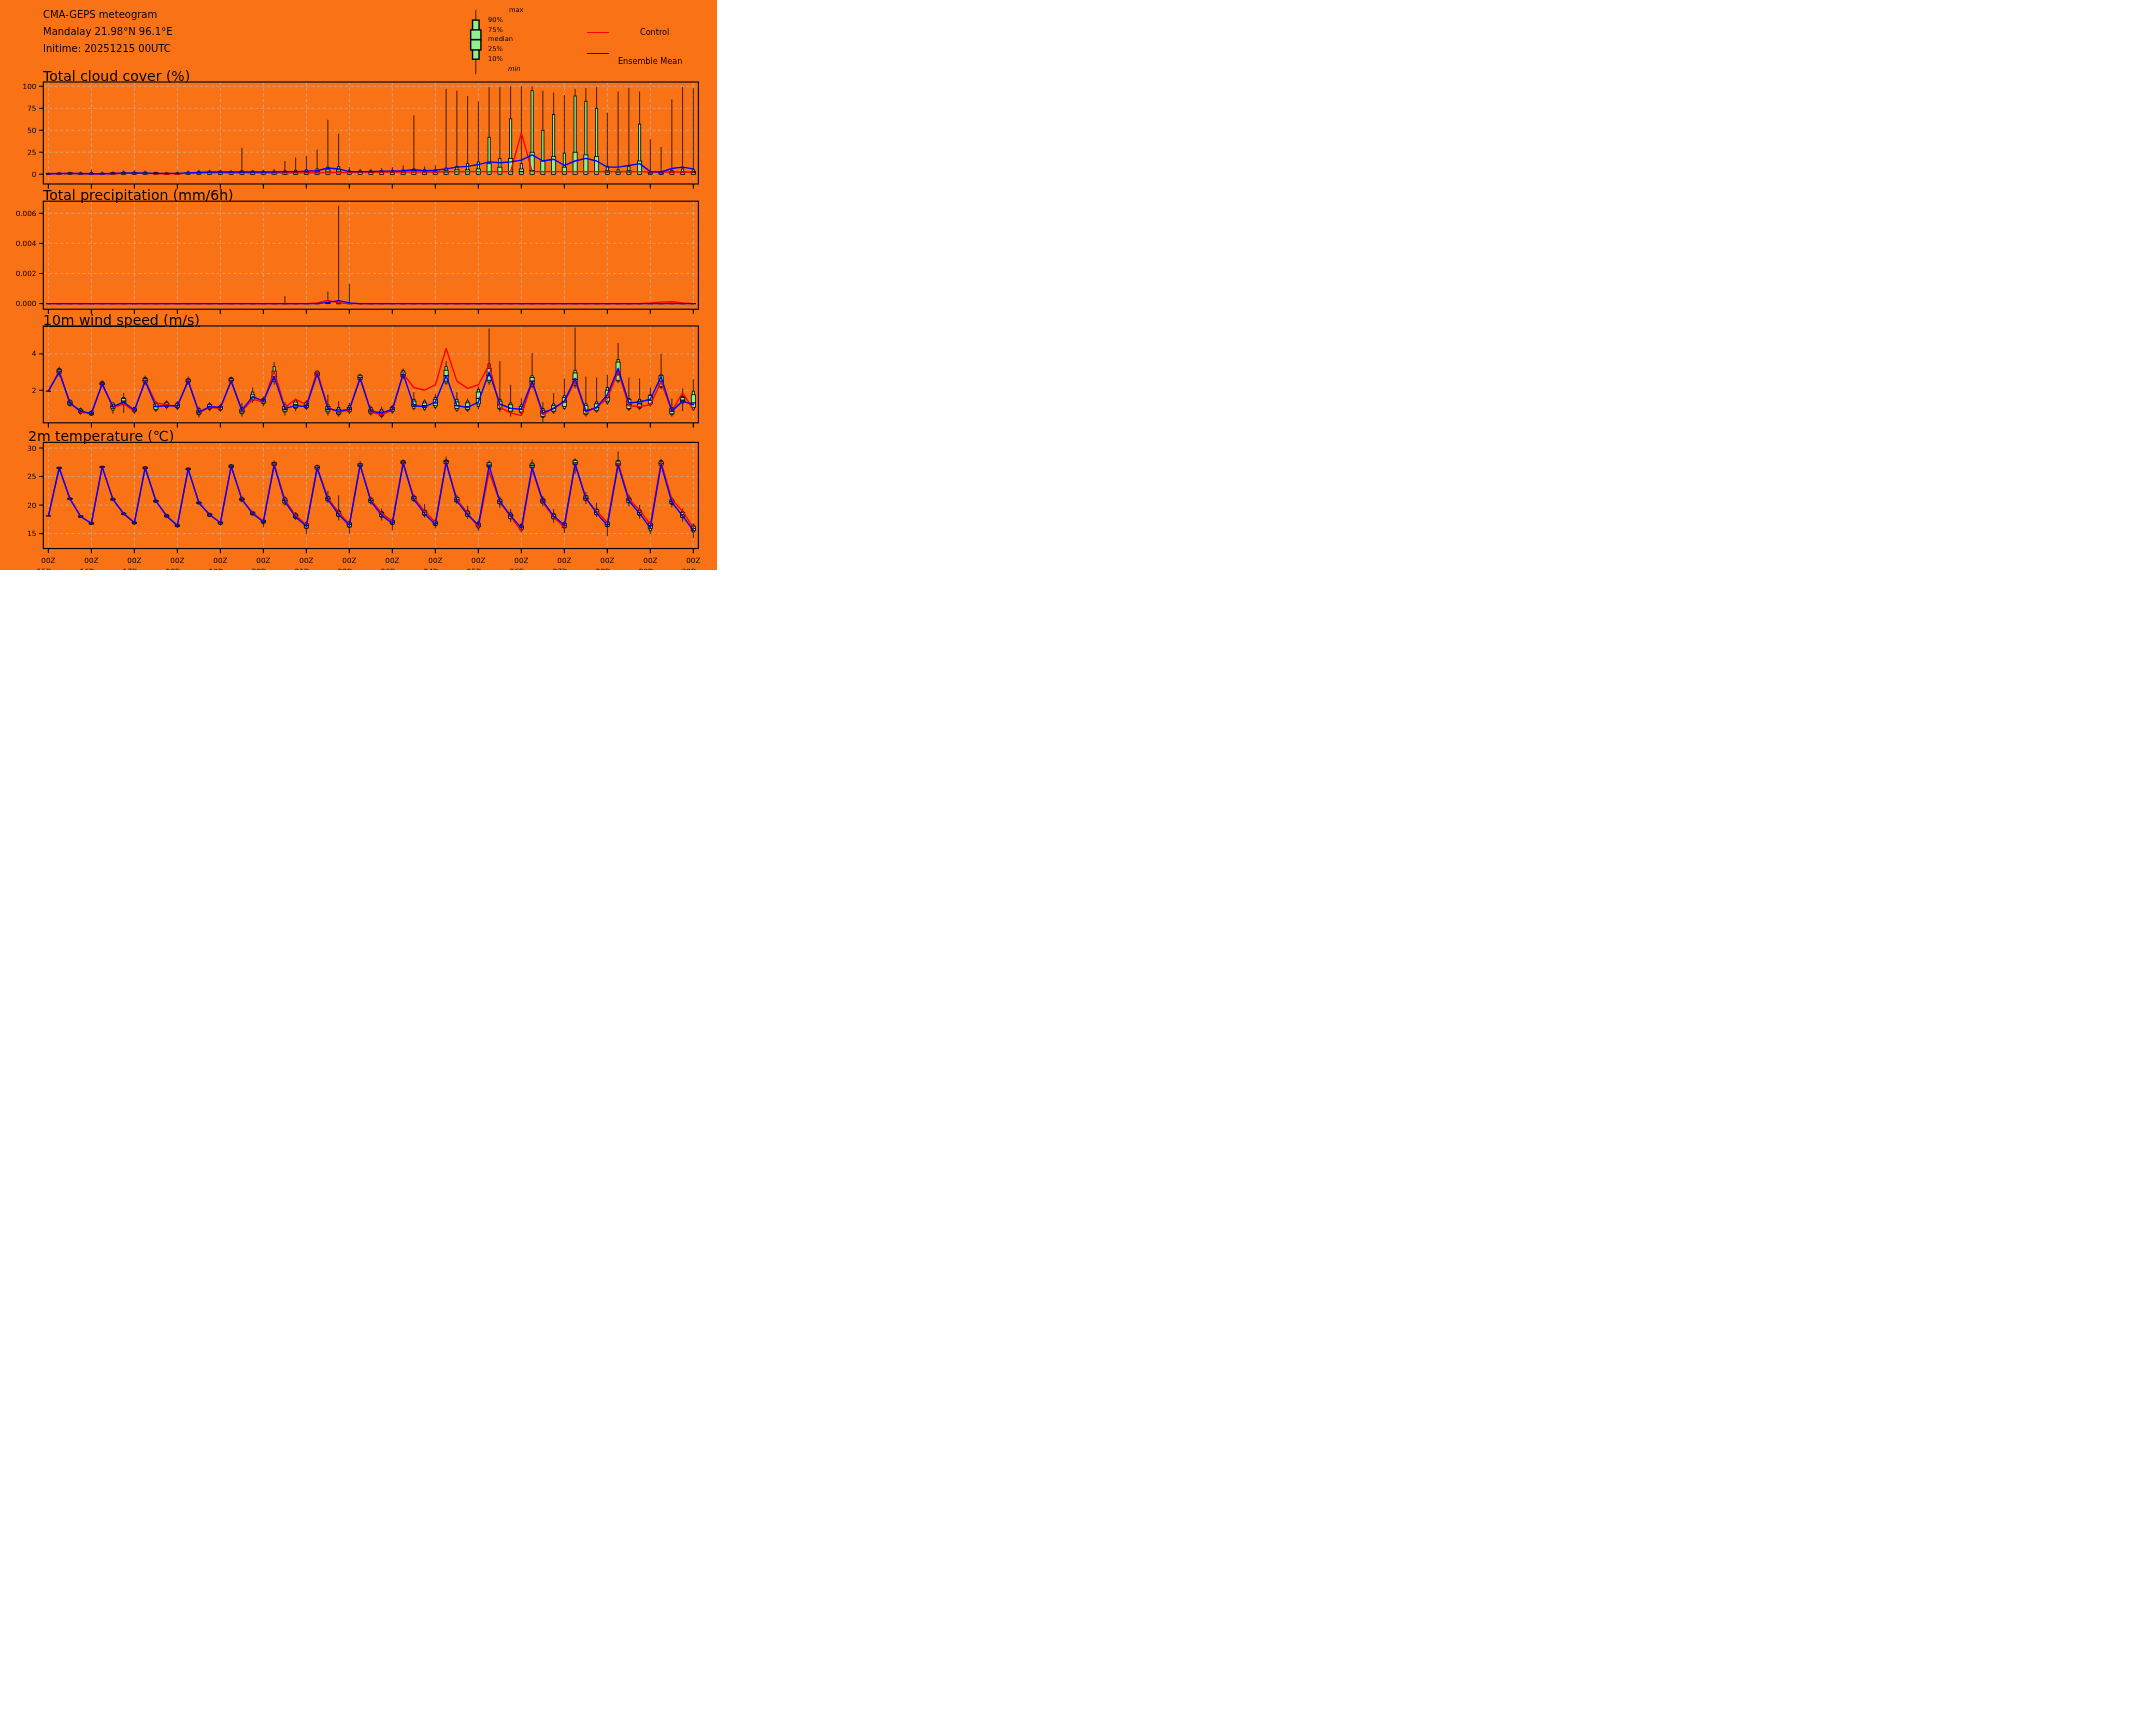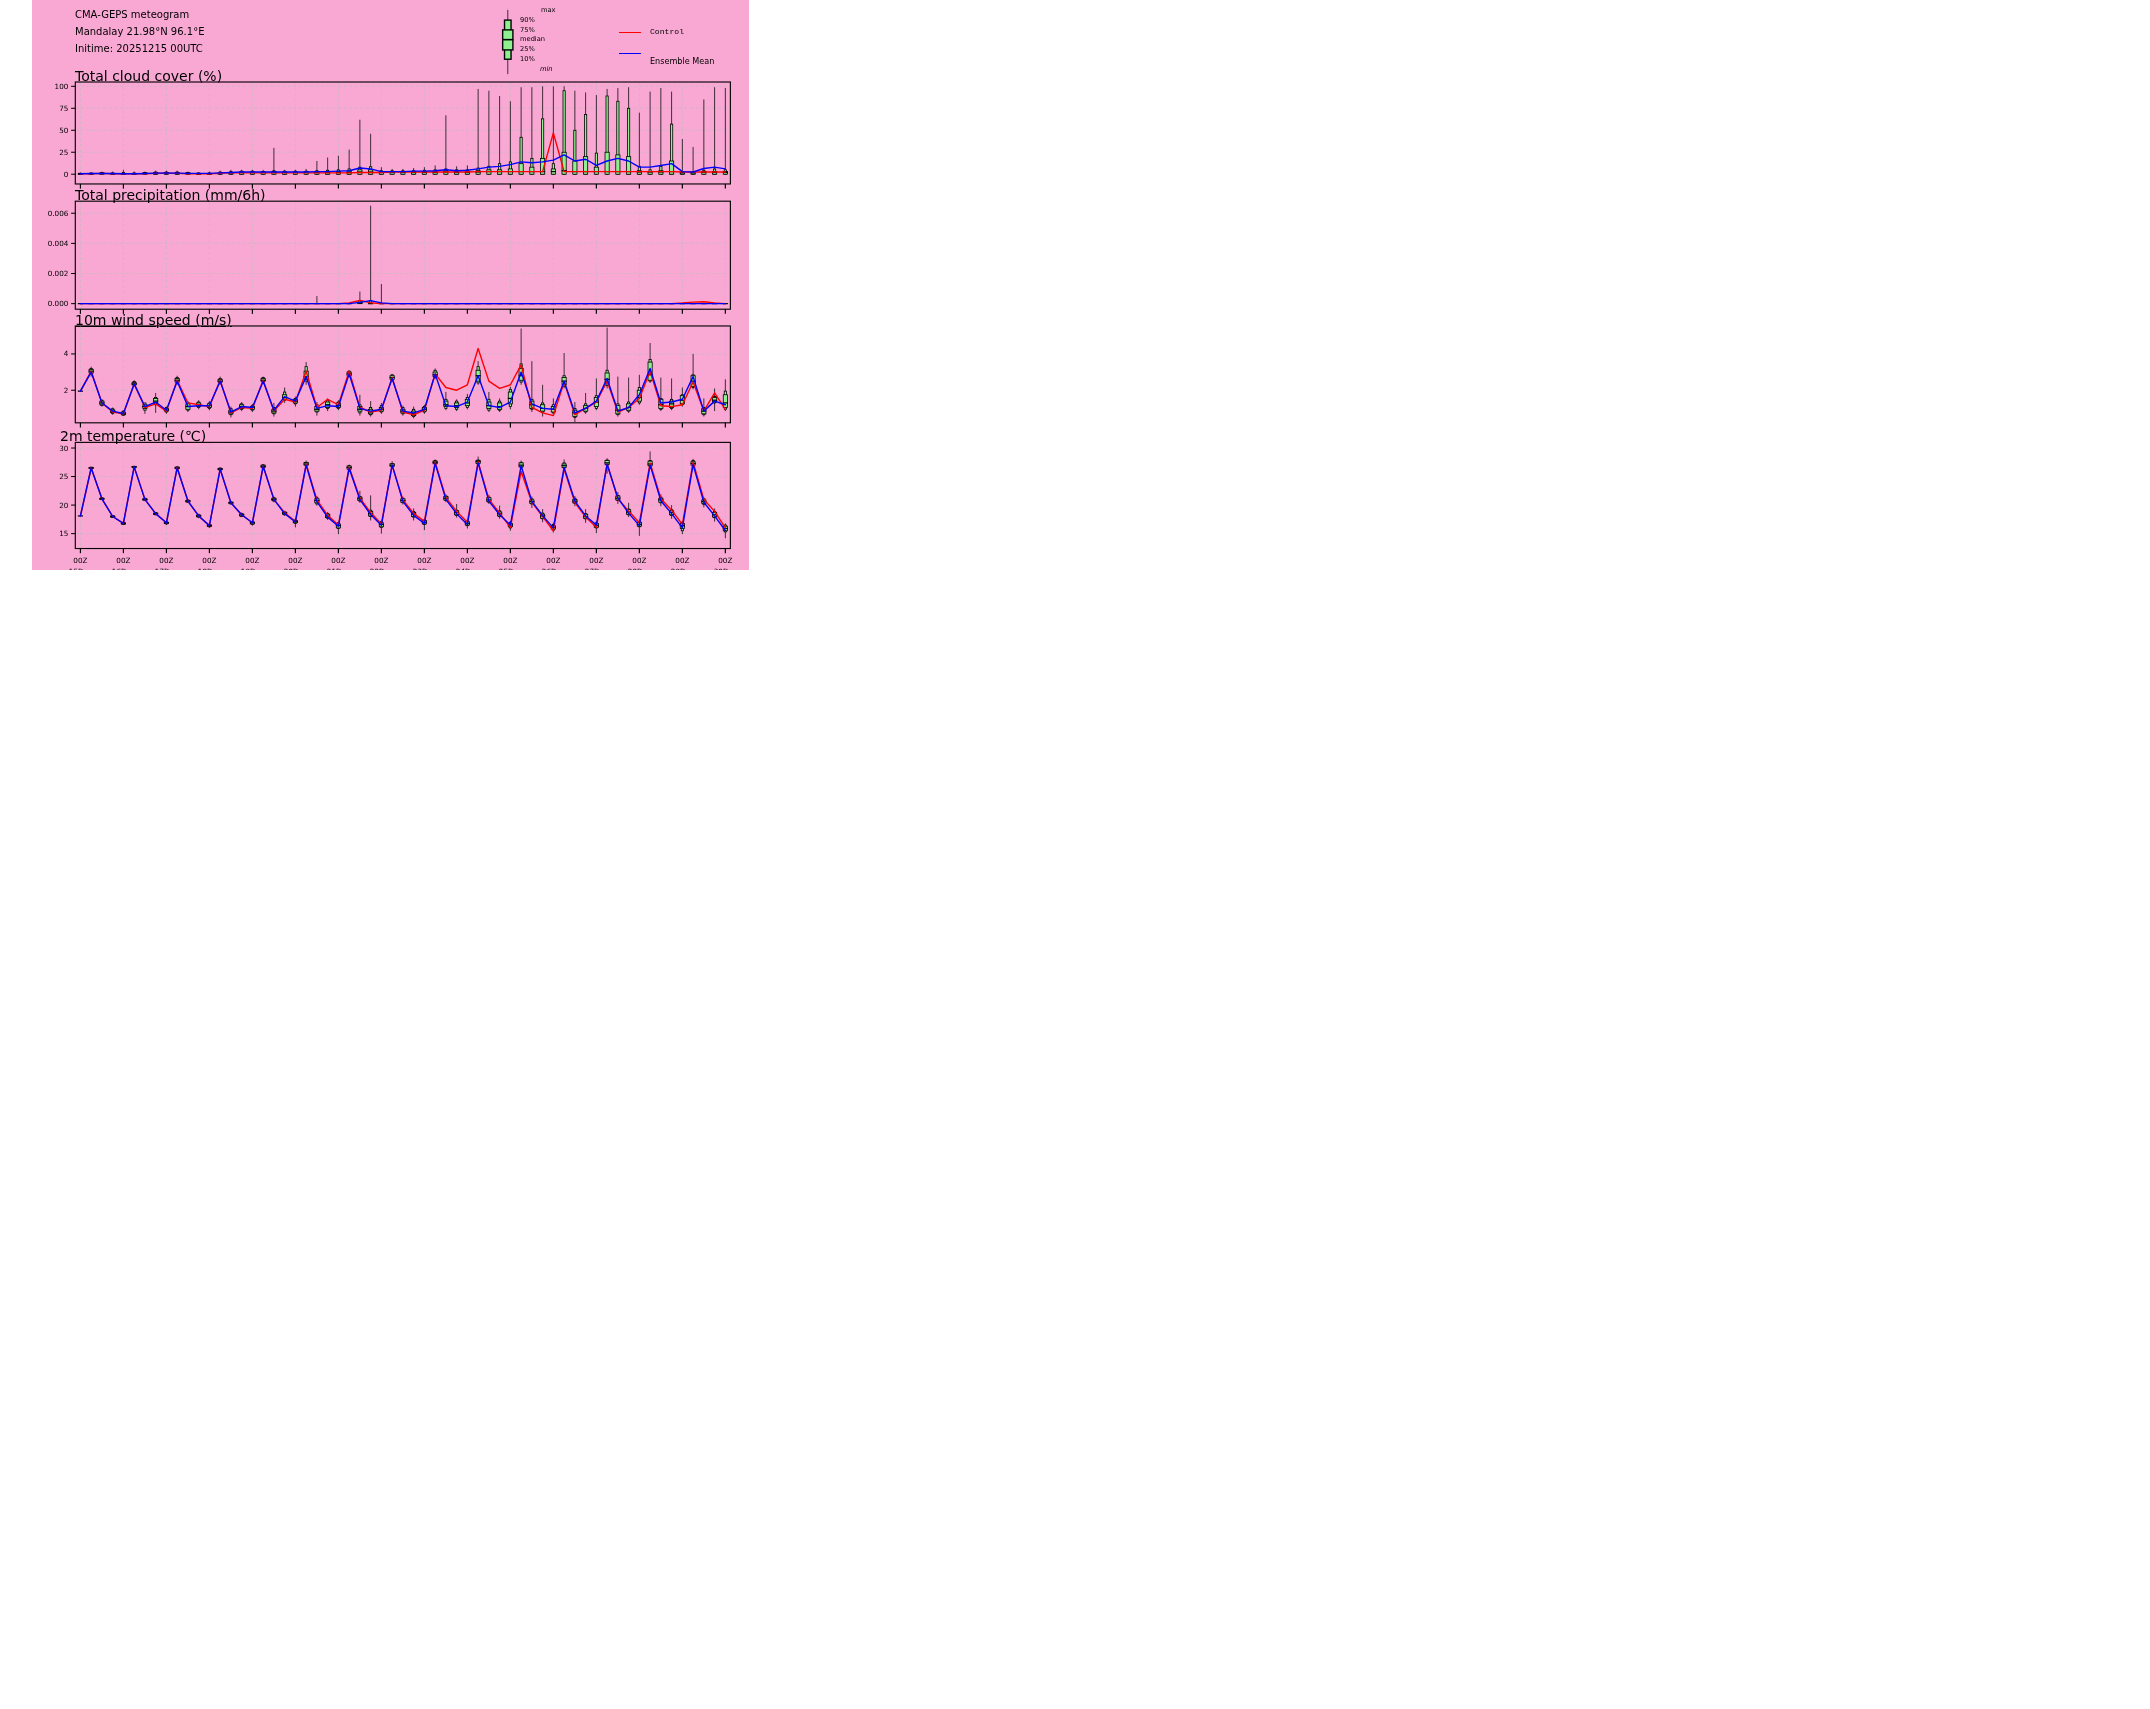--- a/index.html
+++ b/index.html
@@ -1,17 +1,17 @@
 <!DOCTYPE html>
 <html style="font-size:7.4px"><head>
 <meta charset="utf-8">
 <style>
   html,body{margin:0;padding:0;background:#ffffff;}
   body{font-family:"DejaVu Sans","Liberation Sans",sans-serif;color:#000;}
-  #page{position:relative;width:717px;height:570px;background:#f9a8d4;overflow:hidden;margin-left:32px;}
+  #page{position:relative;width:717px;height:570px;background:#f97316;overflow:hidden;}
   .hline{position:absolute;left:43px;font-size:10px;line-height:11.2px;white-space:pre;}
   .ptitle{position:absolute;font-size:14px;}
   .leg-label{position:absolute;font-size:6.7px;line-height:7px;}
   .leg-entry-label{position:absolute;font-size:8.1px;}
   .leg-line{position:absolute;width:22.3px;height:0;border-top:1.4px solid #000;}
   svg text{font-family:"DejaVu Sans","Liberation Sans",sans-serif;}
 </style>
 </head>
 <body>
 
@@ -29,21 +29,21 @@
   </svg>
   <div class="leg-label" style="left:488px;top:6.5px;padding-left:21px;">max</div>
   <div class="leg-label" style="left:488px;top:17px;">90%</div>
   <div class="leg-label" style="left:488px;top:26.5px;">75%</div>
   <div class="leg-label" style="left:488px;top:36px;">median</div>
   <div class="leg-label" style="left:488px;top:46px;">25%</div>
   <div class="leg-label" style="left:488px;top:56px;">10%</div>
   <div class="leg-label" style="left:508px;top:66px;font-style:italic;">min</div>
 
   <div class="leg-line" style="left:587px;top:32px;border-color:#ff0000;"></div>
-  <div class="leg-entry-label" style="left:618px;top:27px;font-family:Liberation Mono, monospace;">Control</div>
+  <div class="leg-entry-label" style="left:640px;top:27px;">Control</div>
   <div class="leg-line" style="left:587px;top:53px;border-color:#0000ff;"></div>
   <div class="leg-entry-label" style="left:618px;top:56px;">Ensemble Mean</div>
 
   <div class="ptitle" style="left:43px;top:68px;">Total cloud cover (%)</div>
   <div class="ptitle" style="left:43px;top:187px;">Total precipitation (mm/6h)</div>
   <div class="ptitle" style="left:43px;top:312px;text-decoration:underline;">10m wind speed (m/s)</div>
   <div class="ptitle" style="left:28px;top:428px;text-align:right;">2m temperature (℃)</div>
 
   <svg id="chart" width="717" height="570" viewBox="0 0 1540 1224" style="position:absolute;left:0;top:0;">
       <line x1="93" x2="1500" y1="374.0439655172414" y2="374.0439655172414" stroke="#bdbdbd" stroke-width="1.3" stroke-dasharray="7 5"></line>

